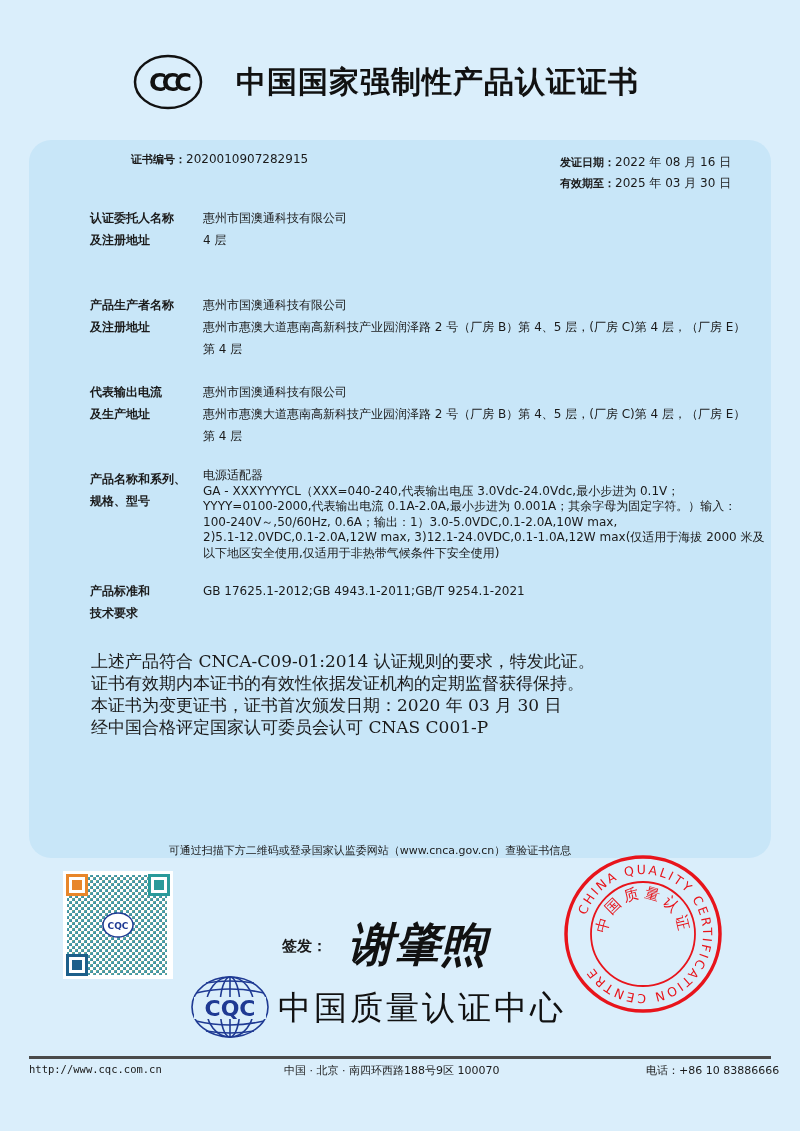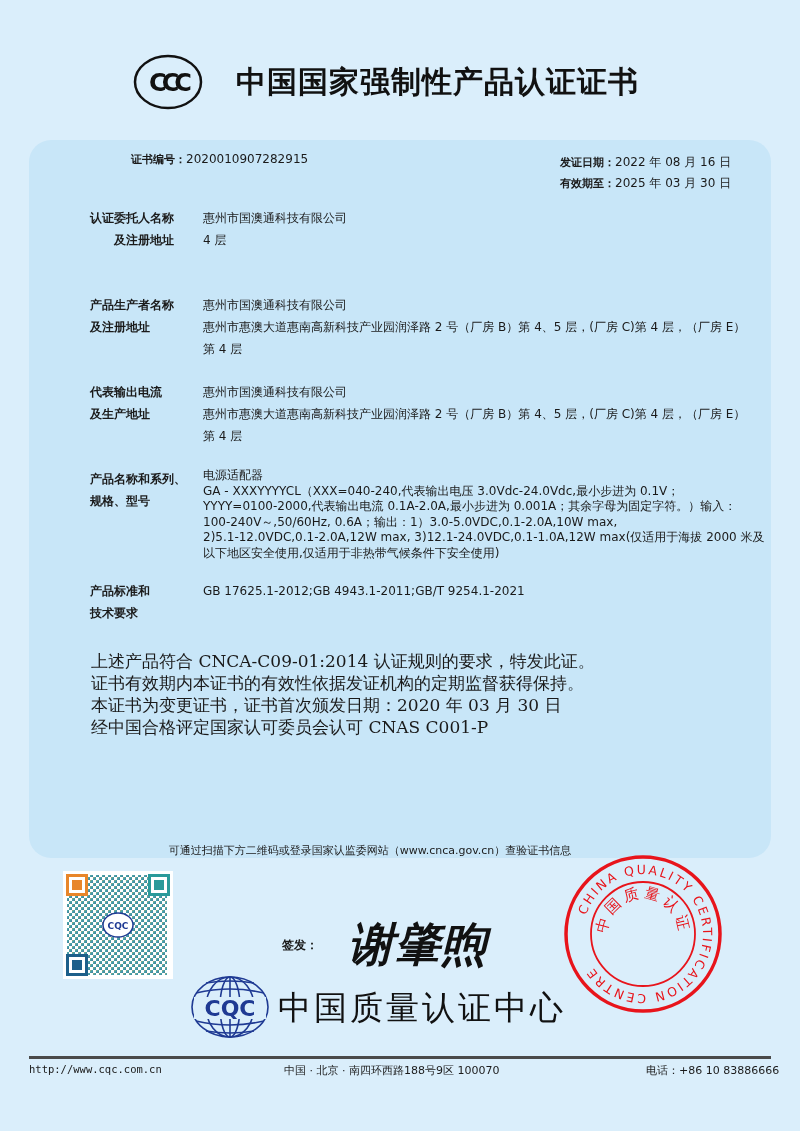--- a/index.html
+++ b/index.html
@@ -21,21 +21,21 @@
   .field .val { position: absolute; left: 113px; white-space: nowrap; }
   .lh22 { line-height: 22px; }
   .lh16 { line-height: 15.5px; }
 
   .statement { position: absolute; left: 91px; top: 650px; font-family: "DejaVu Serif", serif; font-size: 17px; line-height: 22px; white-space: nowrap; color: #1a1a1a; }
 
   .qr-note { position: absolute; left: 0; top: 843px; width: 740px; text-align: center; font-size: 11px; color: #1a1a1a; }
 
   .qr { position: absolute; left: 63px; top: 871px; width: 110px; height: 108px; }
 
-  .sign-label { position: absolute; left: 282px; top: 937px; font-size: 12px; font-weight: bold; }
+  .sign-label { position: absolute; left: 282px; top: 937px; font-size: 15px; font-weight: bold; }
   .signature { position: absolute; left: 348px; top: 908px; width: 150px; height: 70px; }
 
   .seal { position: absolute; left: 562px; top: 853px; width: 162px; height: 162px; }
 
   .cqc-logo { position: absolute; left: 190px; top: 975px; width: 80px; height: 64px; }
   .cqc-name { position: absolute; left: 278px; top: 986px; font-size: 33px; letter-spacing: 3px; color: #111; white-space: nowrap; }
 
   .footer-rule { position: absolute; left: 29px; top: 1056px; width: 742px; height: 3px; background: #4a4a4a; }
   .footer { position: absolute; top: 1063px; font-size: 11px; white-space: nowrap; }
   .f-mono { font-family: "DejaVu Sans Mono", monospace; font-size: 10.5px; }
@@ -55,21 +55,21 @@
 
 <div class="meta-left">
   <span class="meta-label">证书编号：</span><span>2020010907282915</span>
 </div>
 <div class="meta-right">
   <div><span class="meta-label">发证日期：</span><span>2022 年 08 月 16 日</span></div>
   <div><span class="meta-label">有效期至：</span><span>2025 年 03 月 30 日</span></div>
 </div>
 
 <div class="field" style="top:207px;">
-  <div class="lbl lh22" style="top:0;text-align:right;">
+  <div class="lbl lh22" style="top:0;">
     <div>认证委托人名称</div>
     <div>及注册地址</div>
   </div>
   <div class="val lh22" style="top:0;">
     <div>惠州市国澳通科技有限公司</div>
     <div>4 层</div>
   </div>
 </div>
 
 <div class="field" style="top:294px;">

